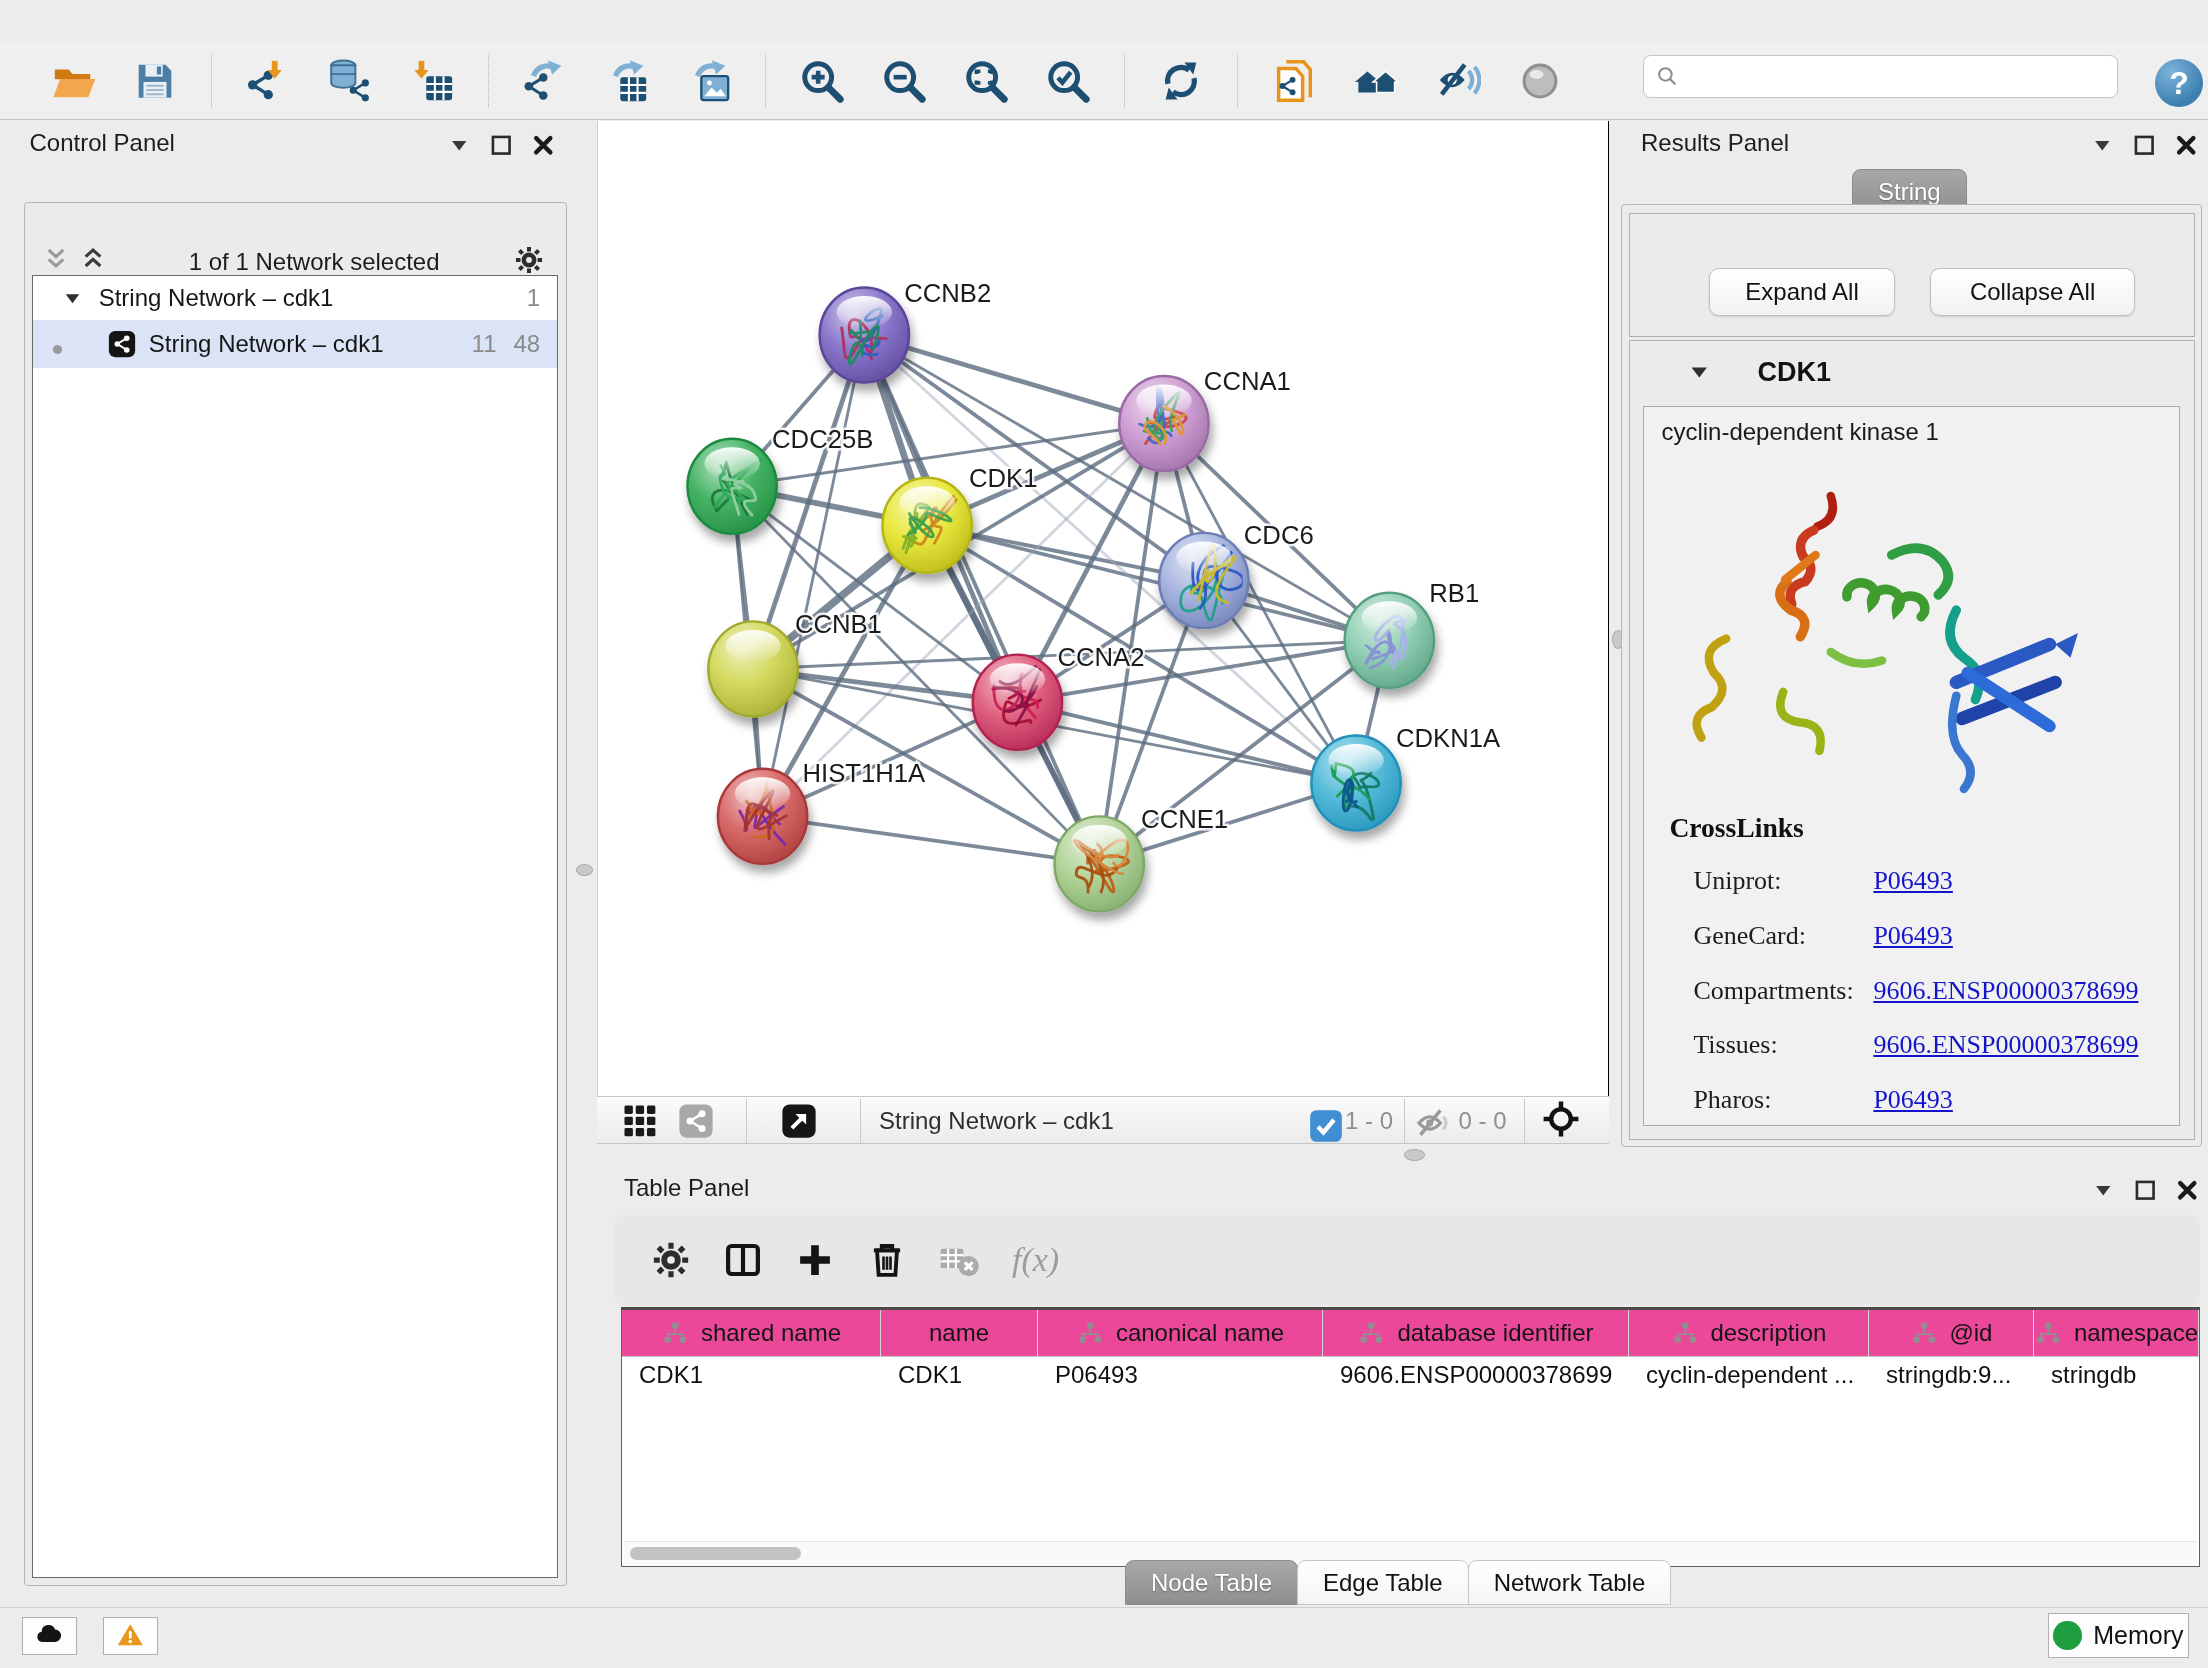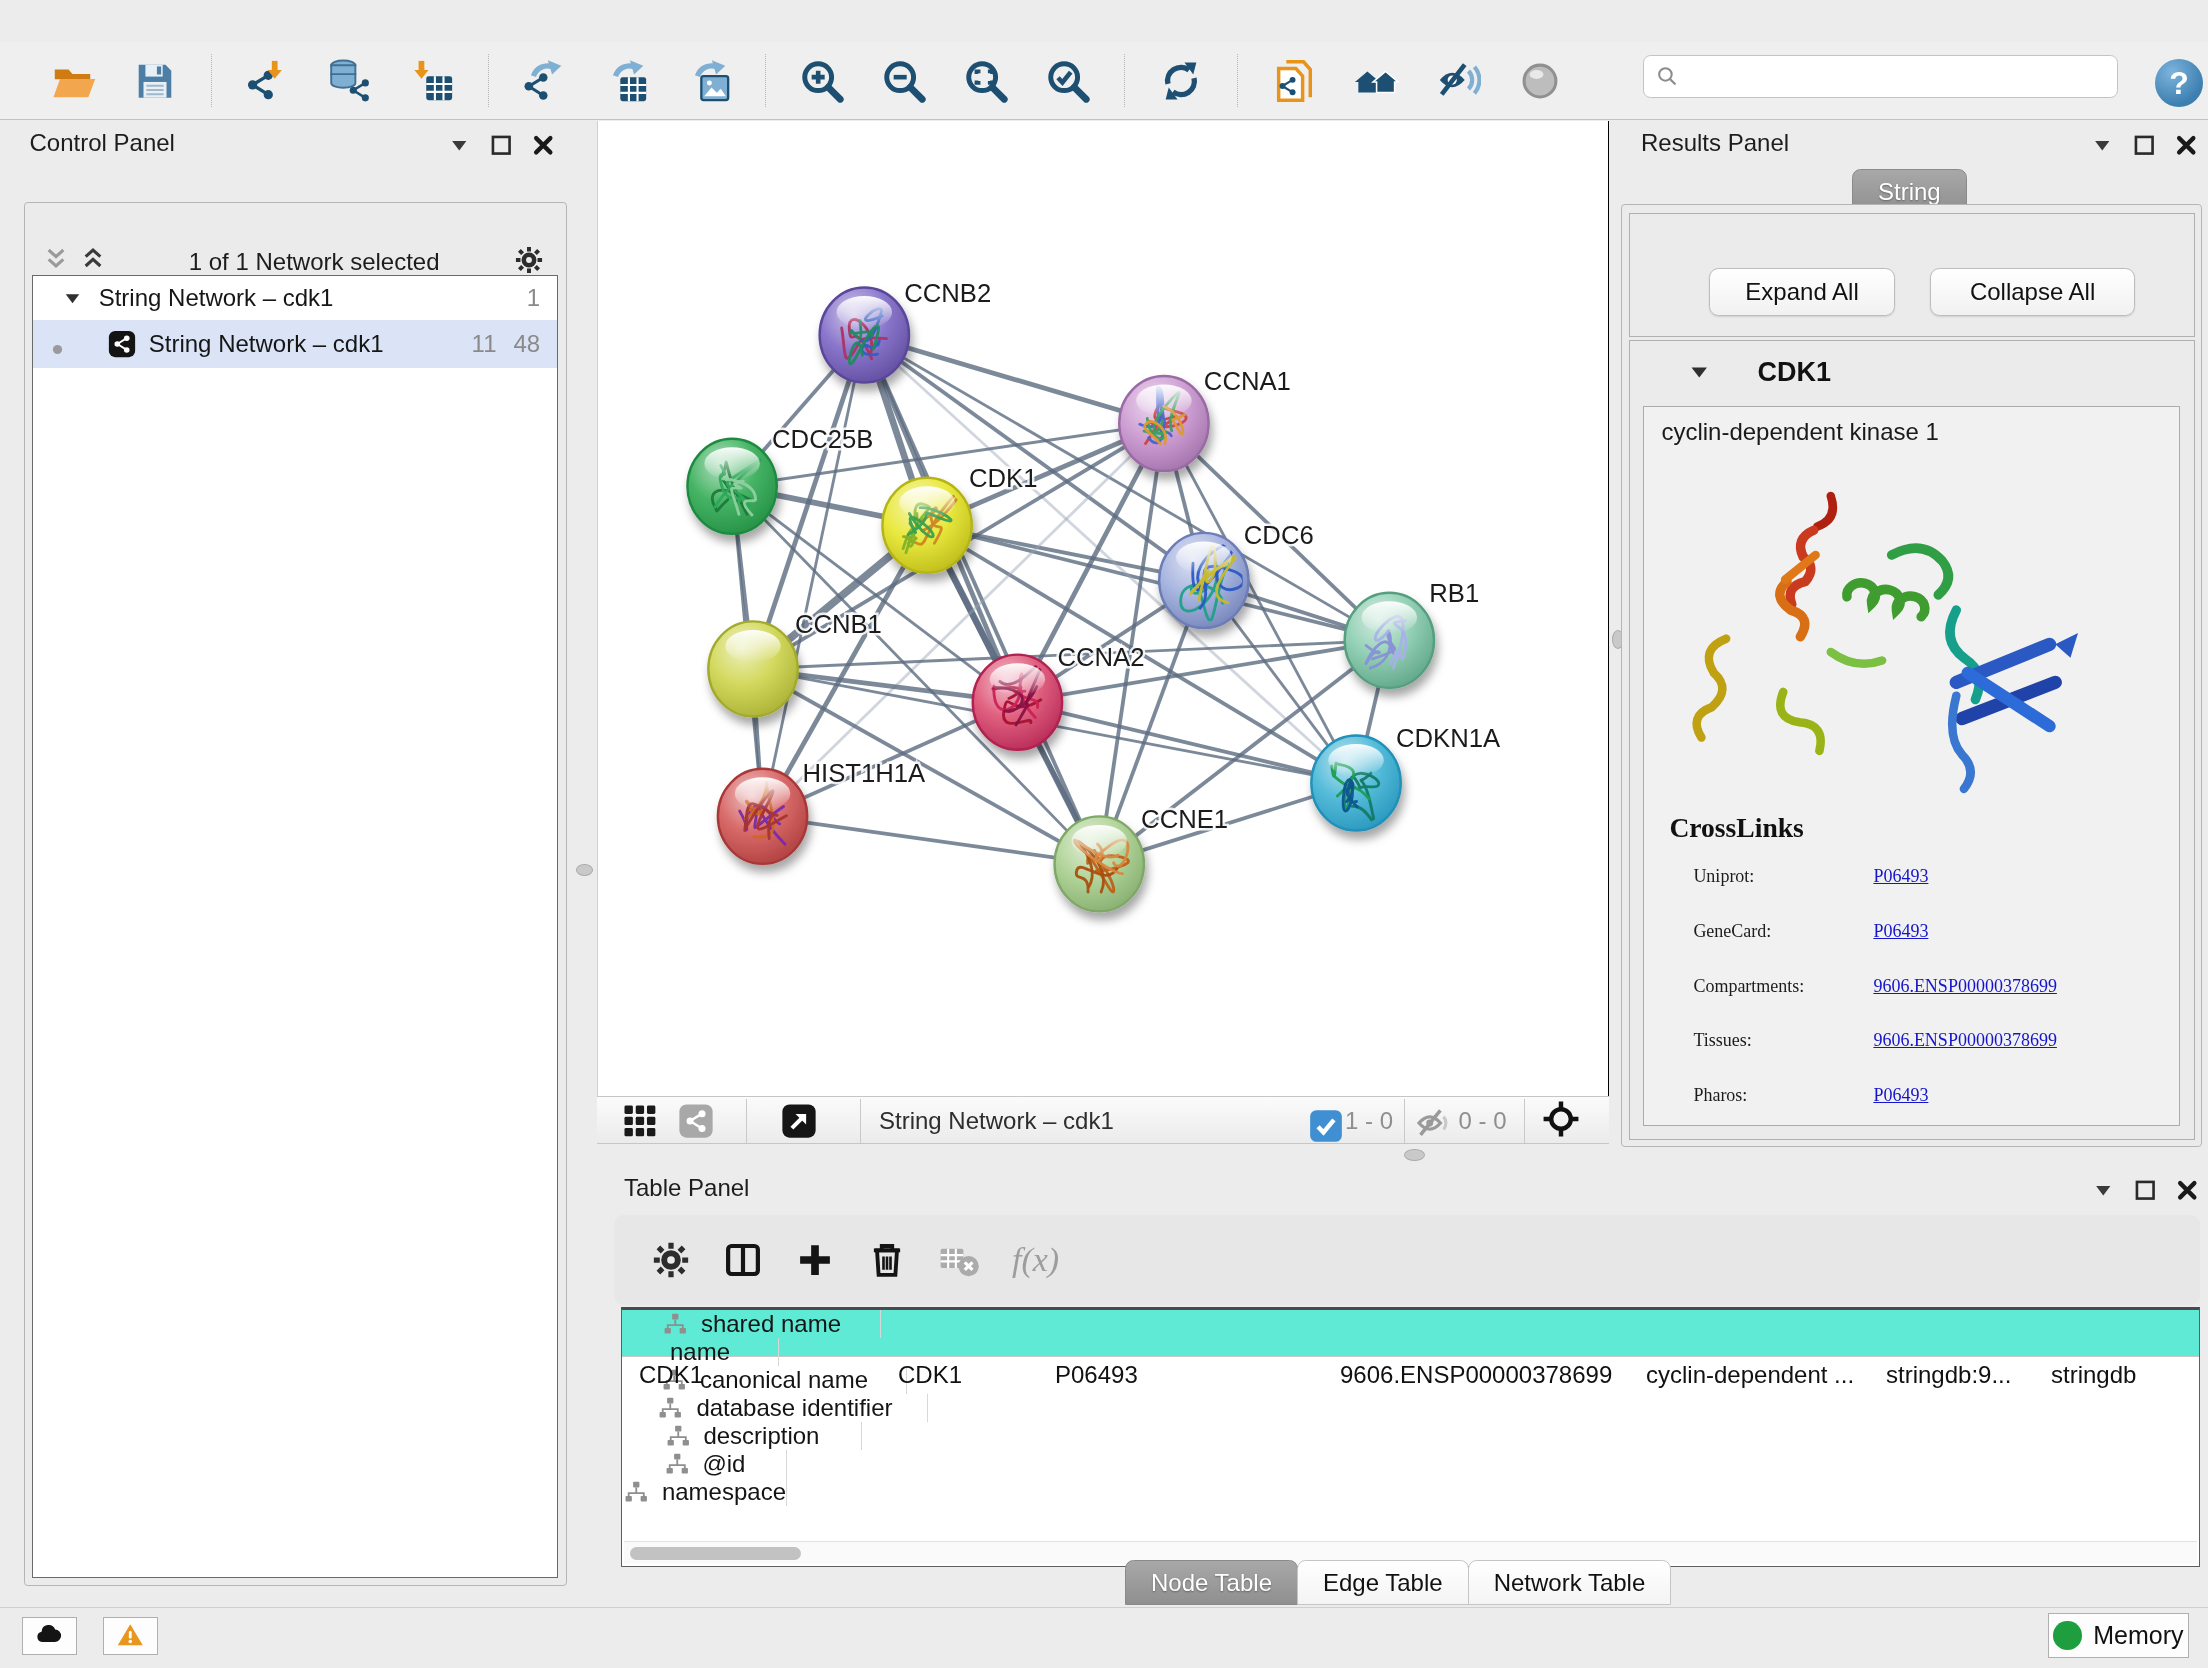--- a/index.html
+++ b/index.html
@@ -91,35 +91,35 @@
   .rp-sec-head { position:absolute; left:0; right:0; top:0; height:63px; display:flex;
     align-items:center; }
   .rp-sec-head .icb { width:28.5px; height:28.5px; margin-left:55px; }
   .rp-gene { font-size:27px; font-weight:bold; color:#111; margin-left:44px; }
   .rp-inner { position:absolute; left:13.3px; right:13.3px; top:65px; bottom:13.3px;
     background:#f1f1f1; border:1px solid #ababab; }
   .rp-desc { position:absolute; left:17px; top:11.4px; font-size:24px; color:#1a1a1a; }
   .rp-protein { position:absolute; left:27px; top:49px; }
   .rp-xl-title { position:absolute; left:25px; top:405px; font-family:"Liberation Serif",serif;
     font-size:27.6px; font-weight:bold; color:#111; }
-  .xl-row { position:absolute; left:49px; font-family:"Liberation Serif",serif; font-size:18px;
+  .xl-row { position:absolute; left:49px; font-family:"Liberation Serif",serif; font-size:26px;
     color:#1c1c1c; }
   .xl-row .v { position:absolute; left:180px; color:#1414cc; text-decoration:underline;
     white-space:nowrap; }
 
   
   .table-panel { position:absolute; left:571px; top:1166px; width:1638px; height:441px; }
   .tp-toolbar { position:absolute; left:43px; top:49px; right:9.5px; height:90px;
     background:#e7e7e7; border-radius:9.5px; display:flex; align-items:center; padding-left:21px; }
   .tp-toolbar .icb { width:42px; height:42px; margin:0 15px; }
   .fx { font-family:"Liberation Serif",serif; font-style:italic; font-size:34px; color:#9d9d9d;
     margin-left:17px; }
   .tp-table { position:absolute; left:50px; top:141px; right:9.5px; height:260px; background:#fff;
     border:1.9px solid #5f5f5f; border-top:3.8px solid #4a4a4a; }
-  .th-row { display:flex; height:47px; background:#5eead4; border-bottom:1px solid #c8c8c8;flex-direction:column; }
+  .th-row { display:flex; height:47px; background:#ec4899; border-bottom:1px solid #c8c8c8; }
   .th-cell { display:flex; align-items:center; justify-content:center; gap:11.4px;
     border-right:1px solid #d8d8d8; font-size:24px; color:#141414; overflow:hidden; }
   .th-cell .icb { width:28.5px; height:27px; flex:none; }
   .td-row { display:flex; height:36px; }
   .td-cell { font-size:24px; color:#111; padding-left:17px; display:flex; align-items:center;
     overflow:hidden; white-space:nowrap; }
   .hscroll { position:absolute; left:1.9px; right:1.9px; bottom:1.9px; height:23px; background:#fafafa;
     border-top:1px solid #e2e2e2; }
   .hthumb { position:absolute; left:5.7px; top:4.8px; width:171px; height:13.3px; background:#c2c2c2;
     border-radius:6.7px; }

